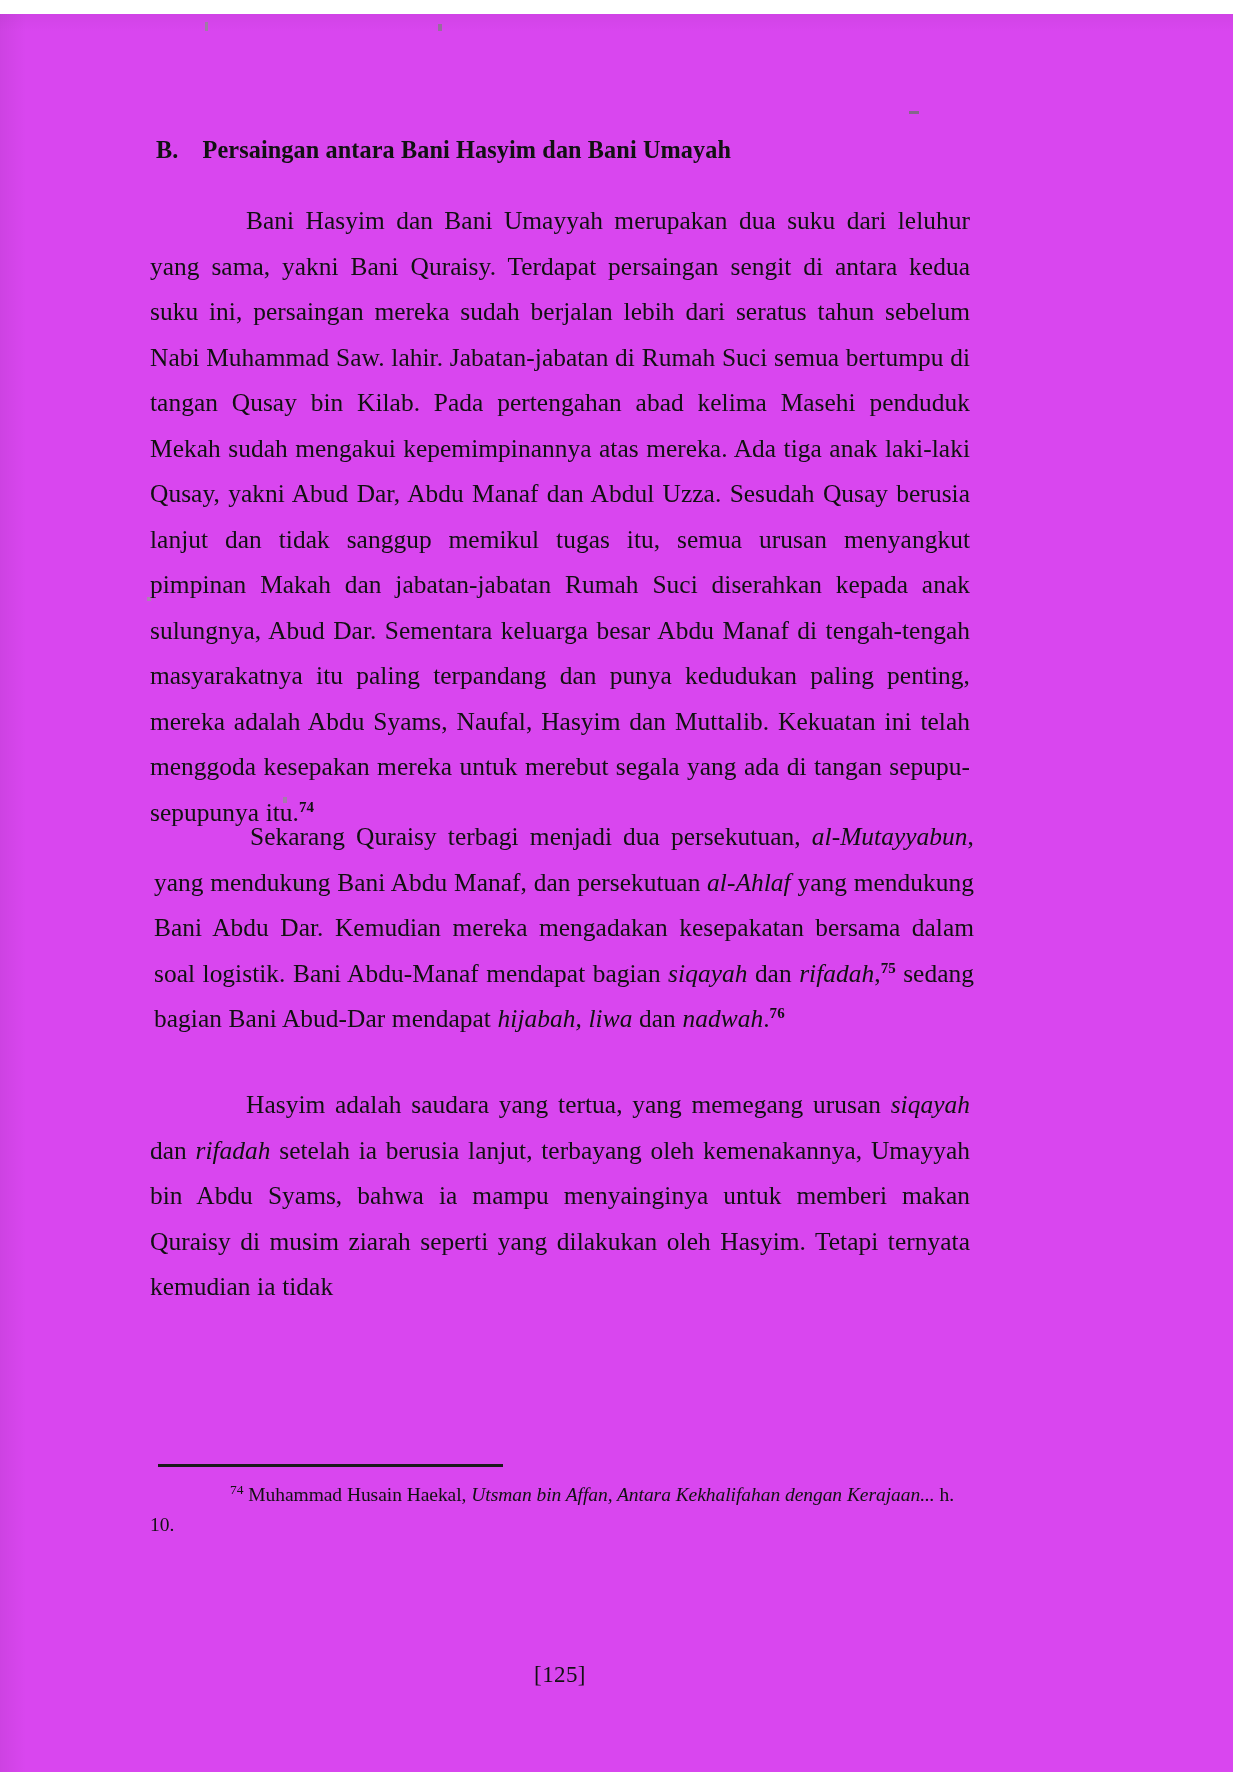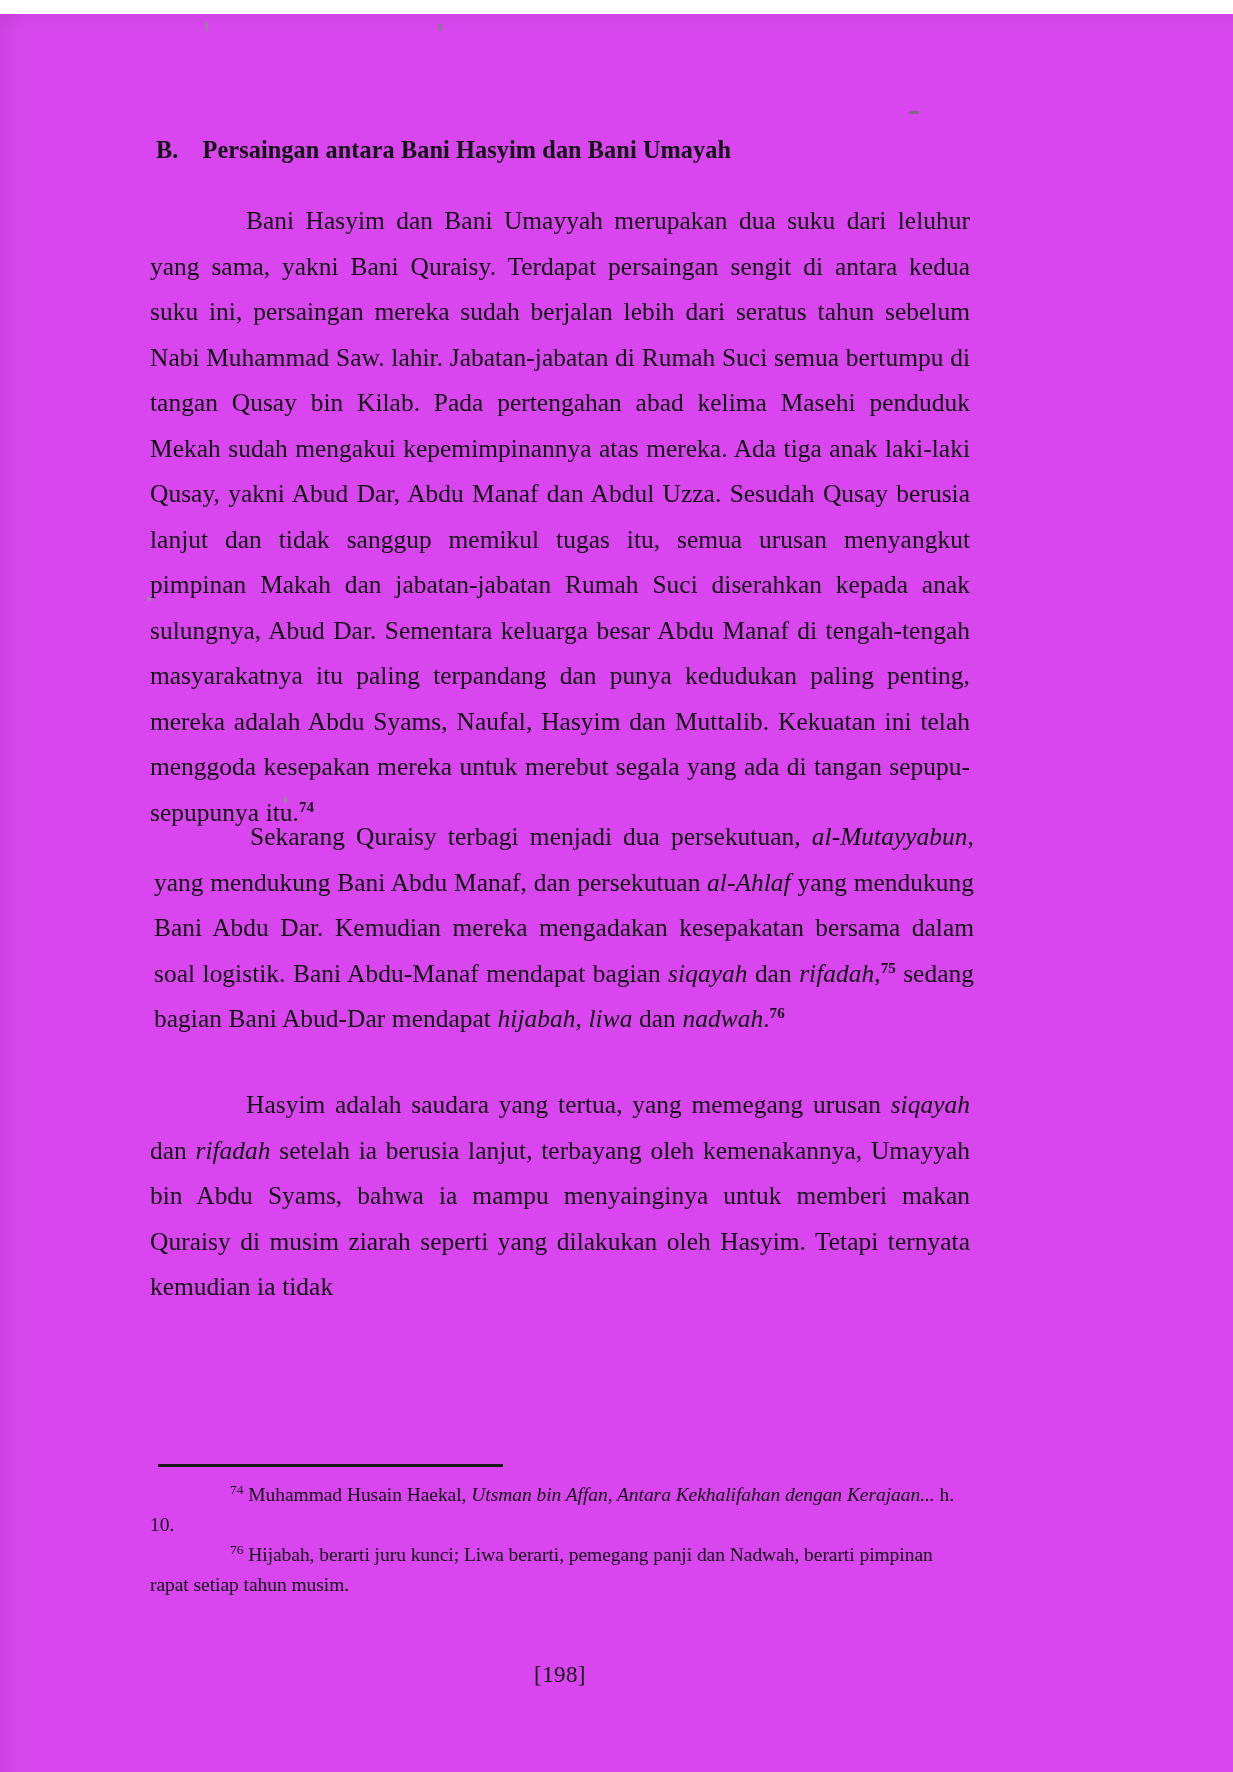--- a/index.html
+++ b/index.html
@@ -152,19 +152,18 @@
     </h2>
 
     <p class="body-par" id="par1">Bani Hasyim dan Bani Umayyah merupakan dua suku dari leluhur yang sama, yakni Bani Quraisy. Terdapat persaingan sengit di antara kedua suku ini, persaingan mereka sudah berjalan lebih dari seratus tahun sebelum Nabi Muhammad Saw. lahir. Jabatan-jabatan di Rumah Suci semua bertumpu di tangan Qusay bin Kilab. Pada pertengahan abad kelima Masehi penduduk Mekah sudah mengakui kepemimpinannya atas mereka. Ada tiga anak laki-laki Qusay, yakni Abud Dar, Abdu Manaf dan Abdul Uzza. Sesudah Qusay berusia lanjut dan tidak sanggup memikul tugas itu, semua urusan menyangkut pimpinan Makah dan jabatan-jabatan Rumah Suci diserahkan kepada anak sulungnya, Abud Dar. Sementara keluarga besar Abdu Manaf di tengah-tengah masyarakatnya itu paling terpandang dan punya kedudukan paling penting, mereka adalah Abdu Syams, Naufal, Hasyim dan Muttalib. Kekuatan ini telah menggoda kesepakan mereka untuk merebut segala yang ada di tangan sepupu-sepupunya itu.<sup class="fn-ref">74</sup></p>
     <p class="body-par" id="par2">Sekarang Quraisy terbagi menjadi dua persekutuan, <i>al-Mutayyabun</i>, yang mendukung Bani Abdu Manaf, dan persekutuan <i>al-Ahlaf</i> yang mendukung Bani Abdu Dar. Kemudian mereka mengadakan kesepakatan bersama dalam soal logistik. Bani Abdu-Manaf mendapat bagian <i>siqayah</i> dan <i>rifadah</i>,<sup class="fn-ref">75</sup> sedang bagian Bani Abud-Dar mendapat <i>hijabah, liwa</i> dan <i>nadwah</i>.<sup class="fn-ref">76</sup></p>
     <p class="body-par" id="par3">Hasyim adalah saudara yang tertua, yang memegang urusan <i>siqayah</i> dan <i>rifadah</i> setelah ia berusia lanjut, terbayang oleh kemenakannya, Umayyah bin Abdu Syams, bahwa ia mampu menyainginya untuk memberi makan Quraisy di musim ziarah seperti yang dilakukan oleh Hasyim. Tetapi ternyata kemudian ia tidak</p>
 
     <div class="footnote-rule"></div>
 
     <div class="footnotes" id="footnotes">
         <p><sup>74</sup> Muhammad Husain Haekal, <i>Utsman bin Affan, Antara Kekhalifahan dengan Kerajaan...</i> h. 10.</p>
-        <p><sup>76</sup> Hijabah, berarti juru kunci; Liwa berarti, pemegang panji dan Nadwah, berarti pimpinan rapat setiap tahun musim.</p>
       </div>
 
-    <div class="page-number">[198]</div>
+    <div class="page-number">[125]</div>
 
   </div>
 </div>
 
 </body></html>

